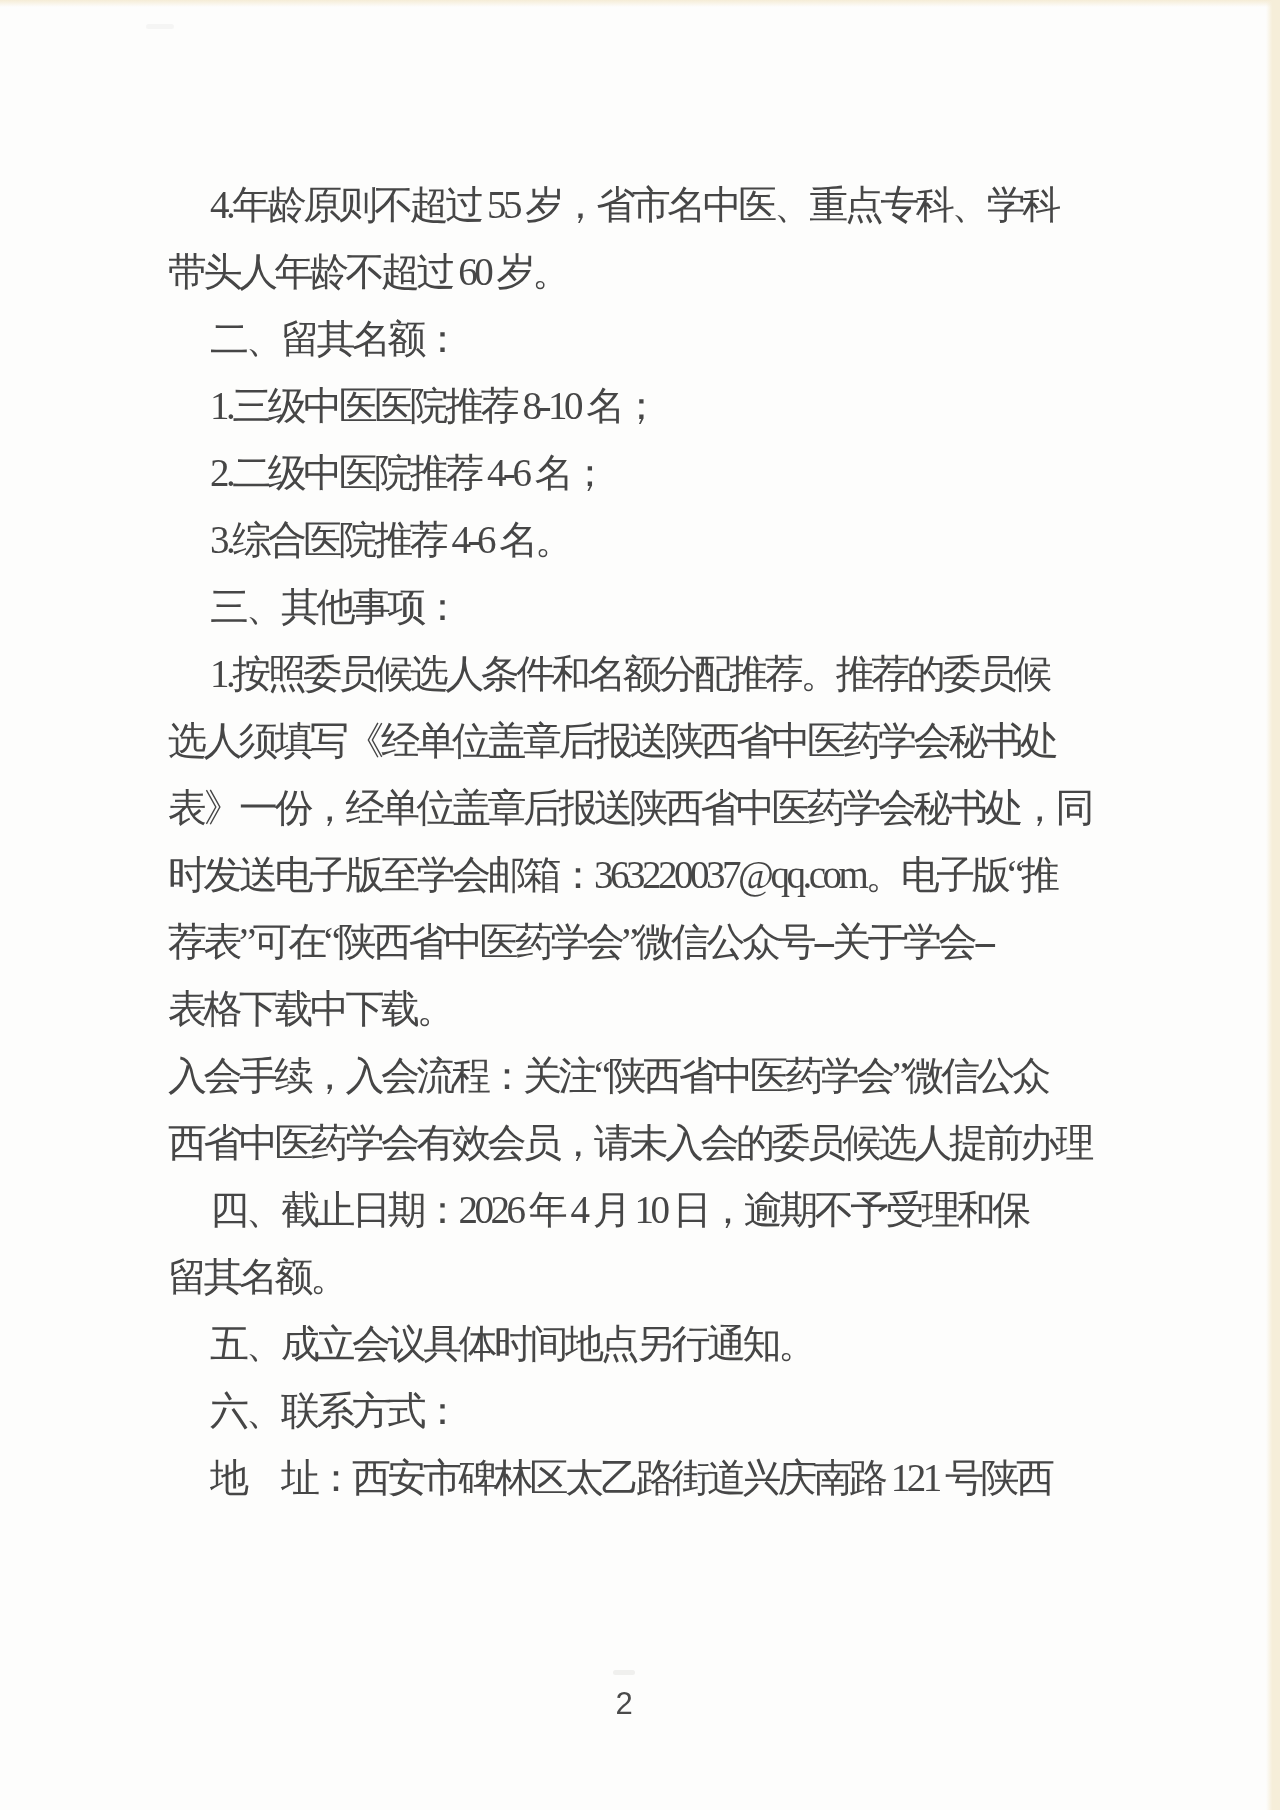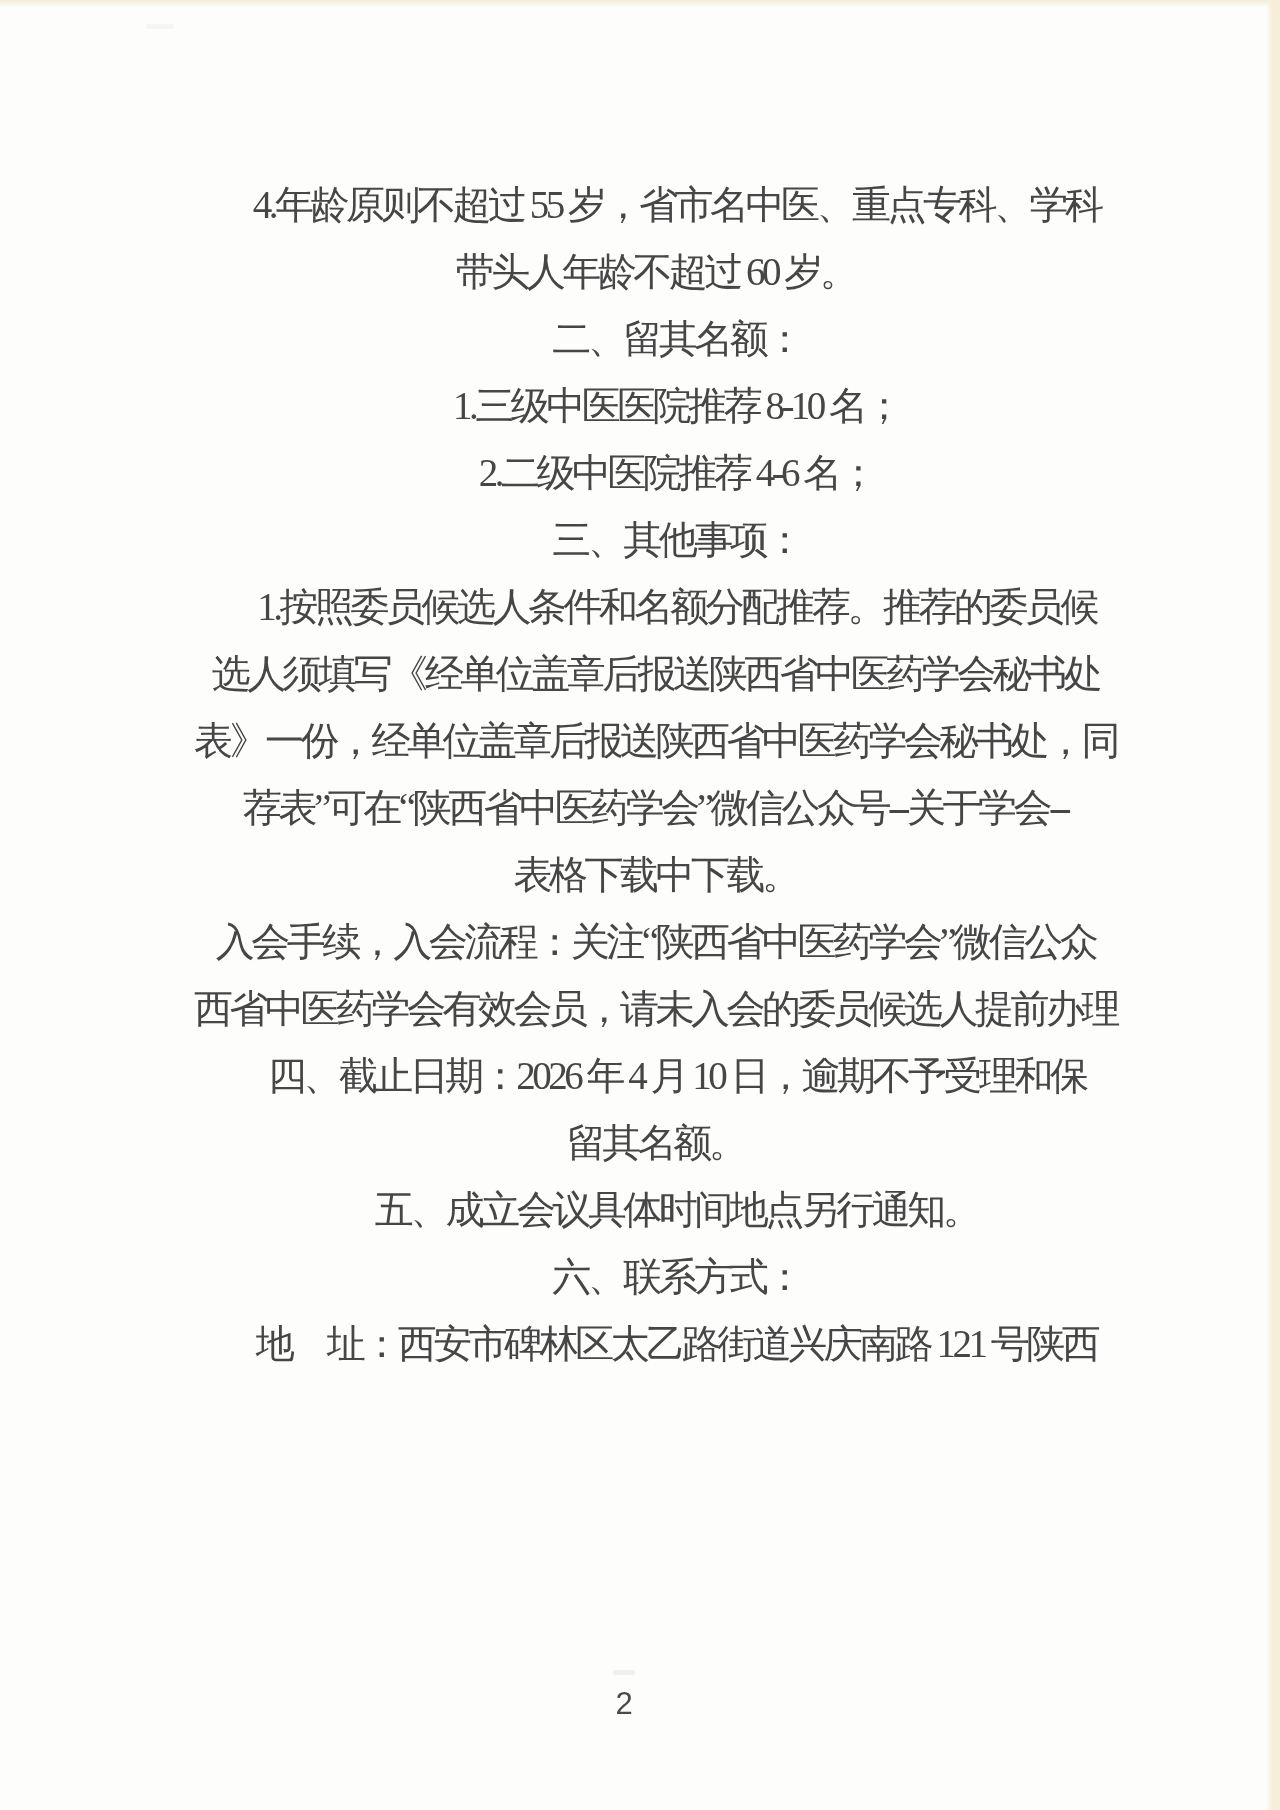--- a/index.html
+++ b/index.html
@@ -46,21 +46,21 @@
     top: 171px;
     width: 975px;
   }
   .line {
     height: 67px;
     line-height: 67px;
     font-size: 39px;
     letter-spacing: -3.5px;
     color: #464646;
     white-space: nowrap;
-    text-align: center;
+    text-align: left;
     -webkit-font-smoothing: antialiased;
   }
   .line.indent {
     padding-left: 42px;
   }
 
   #page-number {
     position: absolute;
     left: 0;
     top: 1686px;
@@ -82,24 +82,26 @@
   <div class="edge-right"></div>
   <div class="smudge a"></div>
   <div class="smudge b"></div>
 
   <div id="textblock">
     <div class="line indent">4.年龄原则不超过 55 岁，省市名中医、重点专科、学科</div>
     <div class="line">带头人年龄不超过 60 岁。</div>
     <div class="line indent">二、留其名额：</div>
     <div class="line indent">1.三级中医医院推荐 8-10 名；</div>
     <div class="line indent">2.二级中医院推荐 4-6 名；</div>
+    <div class="line indent">3.综合医院推荐 4-6 名。</div>
     <div class="line indent">三、其他事项：</div>
     <div class="line indent">1.按照委员候选人条件和名额分配推荐。推荐的委员候</div>
     <div class="line">选人须填写《经单位盖章后报送陕西省中医药学会秘书处</div>
     <div class="line">表》一份，经单位盖章后报送陕西省中医药学会秘书处，同</div>
+    <div class="line">时发送电子版至学会邮箱：363220037@qq.com。电子版“推</div>
     <div class="line">荐表”可在“陕西省中医药学会”微信公众号--关于学会--</div>
     <div class="line">表格下载中下载。</div>
     <div class="line">入会手续，入会流程：关注“陕西省中医药学会”微信公众</div>
     <div class="line">西省中医药学会有效会员，请未入会的委员候选人提前办理</div>
     <div class="line indent">四、截止日期：2026 年 4 月 10 日，逾期不予受理和保</div>
     <div class="line">留其名额。</div>
     <div class="line indent">五、成立会议具体时间地点另行通知。</div>
     <div class="line indent">六、联系方式：</div>
     <div class="line indent">地　址：西安市碑林区太乙路街道兴庆南路 121 号陕西</div>
   </div>

